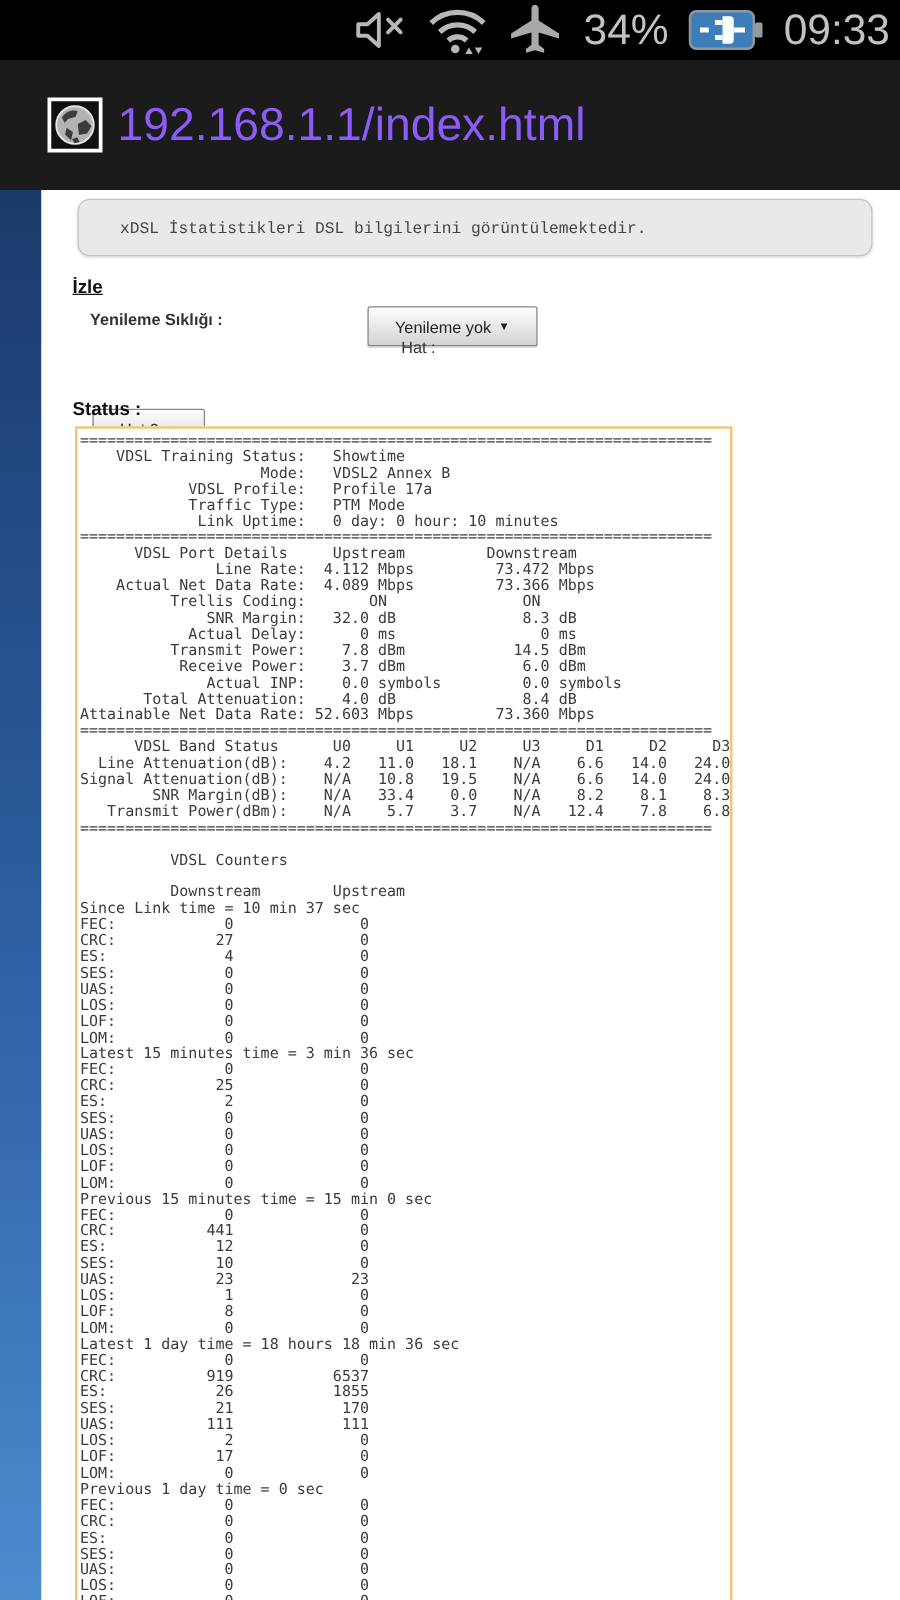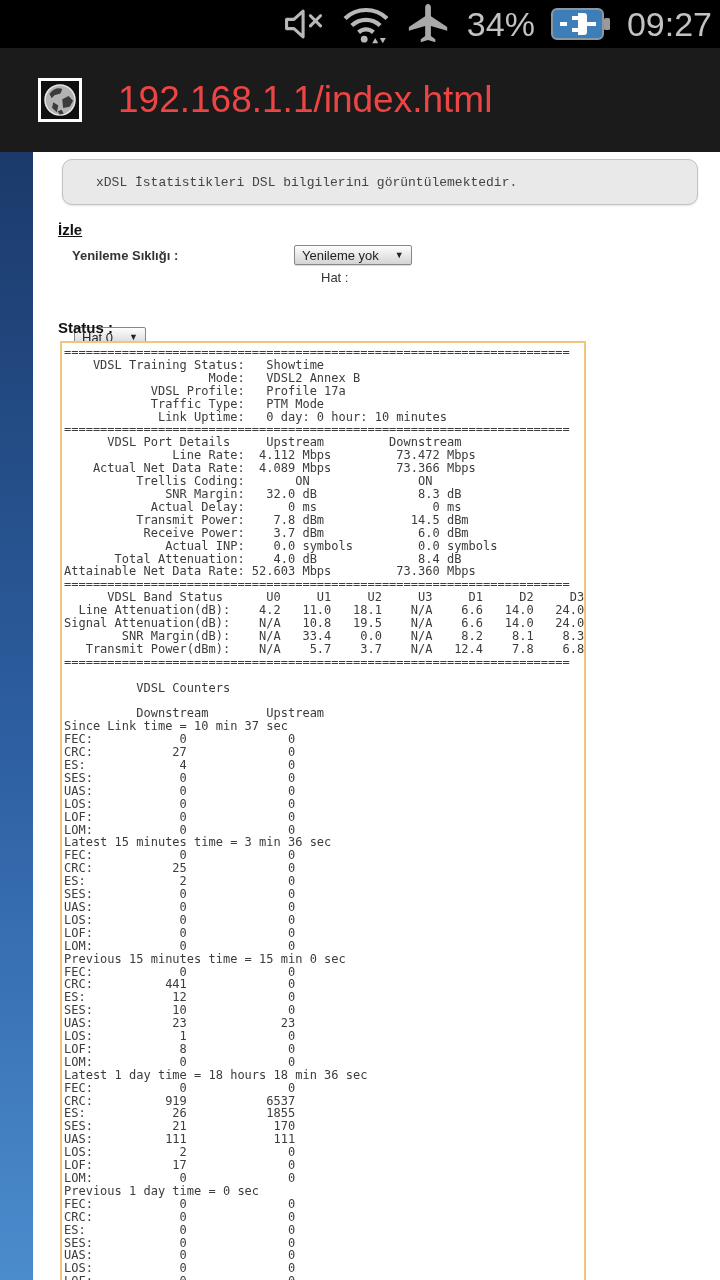--- a/index.html
+++ b/index.html
@@ -11,42 +11,42 @@
   .status-bar { position:absolute; top:0; left:0; width:720px; height:48px; background:#000;
                 display:flex; align-items:center; justify-content:flex-end; gap:15px; padding-right:8px;padding-left:28px; }
   .sb-text { font-size:34px; color:#c2c2c2; line-height:1; }
   .sb-icon { display:block; }
 
   
   .browser-bar { position:absolute; top:48px; left:0; width:720px; height:104px; background:#1b1b1b;
                  display:flex; align-items:center; }
   .favicon { width:44px; height:44px; border:3px solid #ffffff; background:#101010; margin-left:38px;
              display:flex; align-items:center; justify-content:center; flex:0 0 auto; }
-  .url { margin-left:36px; font-size:37px; color:#ef4444; white-space:nowrap; }
+  .url { margin-left:12px; font-size:37px; color:#8b5cf6; white-space:nowrap; }
 
   
   .page { position:absolute; top:152px; left:0; width:720px; height:1128px; background:#ffffff; overflow:hidden; }
   .blue-band { position:absolute; top:0; left:0; width:33px; height:1128px;
                background:linear-gradient(180deg,#1b3a6b 0%,#2e61a4 55%,#4b8ccd 100%); }
 
   .alert { position:absolute; left:62px; top:7px; width:636px; height:46px;
            background:#e9e9e9; border:1px solid #c2c2c2; border-radius:10px;
            box-shadow:0 1px 2px rgba(0,0,0,.12);
            font-size:13px; color:#444; padding:15px 10px 0 33px;font-family:Liberation Mono, monospace; }
 
   .h-section { position:absolute; font-size:15px; font-weight:bold; color:#111; }
   .h-izle  { left:58px; top:69px;text-decoration:underline; }
   .h-durum { left:58px; top:167px; }
 
   .lbl { position:absolute; font-size:13px; color:#333; white-space:nowrap; }
   .lbl-refresh { left:72px;  top:96px;font-weight:bold; }
   .lbl-hat     { left:293px; top:118px;margin-left:28px; }
 
-  .sel { position:absolute; height:20px; display:inline-flex; align-items:center; gap:16px;
-         padding:0 7px; font-size:13px; color:#222;
+  .sel { position:absolute; height:32px; display:inline-flex; align-items:center; gap:6px;
+         padding:0 21px; font-size:13px; color:#222;
          background:linear-gradient(#fdfdfd,#d4d4d4); border:1px solid #868686; border-radius:2px;
          box-shadow:inset 0 1px 0 rgba(255,255,255,.7), 0 1px 1px rgba(0,0,0,.15); cursor:default; }
   .sel-refresh { left:294px; top:93px; }
   .sel-hat     { left:74px;  top:135px;margin-top:40px; }
   .sel .arrow { font-size:9px; color:#222; line-height:1; }
 
   .statusbox { position:absolute; left:60px; top:189px; width:526px; height:945px;
                border:2px solid #f2c57e; background:#fff; overflow:hidden; }
   .statusbox pre { font-family:"DejaVu Sans Mono", monospace; font-size:12px; line-height:12.9px;
                    color:#3c3c3c; padding:3px 0 0 2px; white-space:pre; }
@@ -75,21 +75,21 @@
     <span class="sb-text">34%</span>
     <svg class="sb-icon" width="62" height="38" viewBox="0 0 62 38">
       <rect x="2" y="4" width="51" height="30" rx="5" fill="#3e7eb8" stroke="#8b98a2" stroke-width="2"></rect>
       <rect x="54" y="13" width="6" height="12" rx="1.5" fill="#9a9a9a"></rect>
       <rect x="10" y="17" width="7" height="4" fill="#ffffff"></rect>
       <rect x="22" y="11" width="6" height="4" fill="#ffffff"></rect>
       <rect x="22" y="23" width="6" height="4" fill="#ffffff"></rect>
       <path d="M28 8h6a3 3 0 0 1 3 3v16a3 3 0 0 1-3 3h-6z" fill="#ffffff"></path>
       <rect x="37" y="17" width="9" height="4" fill="#ffffff"></rect>
     </svg>
-    <span class="sb-text">09:27</span>
+    <span class="sb-text">09:33</span>
   </div>
 
   <div class="browser-bar">
     <div class="favicon">
       <svg width="36" height="36" viewBox="0 0 24 24">
         <circle cx="12" cy="12" r="10" fill="#b3b3b3" stroke="#e6e6e6" stroke-width="1"></circle>
         <path d="M5 8c2-3.2 5.5-4.5 8.5-3.4l-1.2 3-4 1.2-1.8 2z" fill="#3b3b3b"></path>
         <path d="M13.5 11.5l4.2-2.2 3 3.2-2.2 4-4.4.8z" fill="#3b3b3b"></path>
         <path d="M7.5 13.5l3.4 2.2-1 4.4-3.2-3z" fill="#3b3b3b"></path>
         <path d="M10.5 19.5l2.6-1 1.4 2.6-2.8.6z" fill="#3b3b3b"></path>

